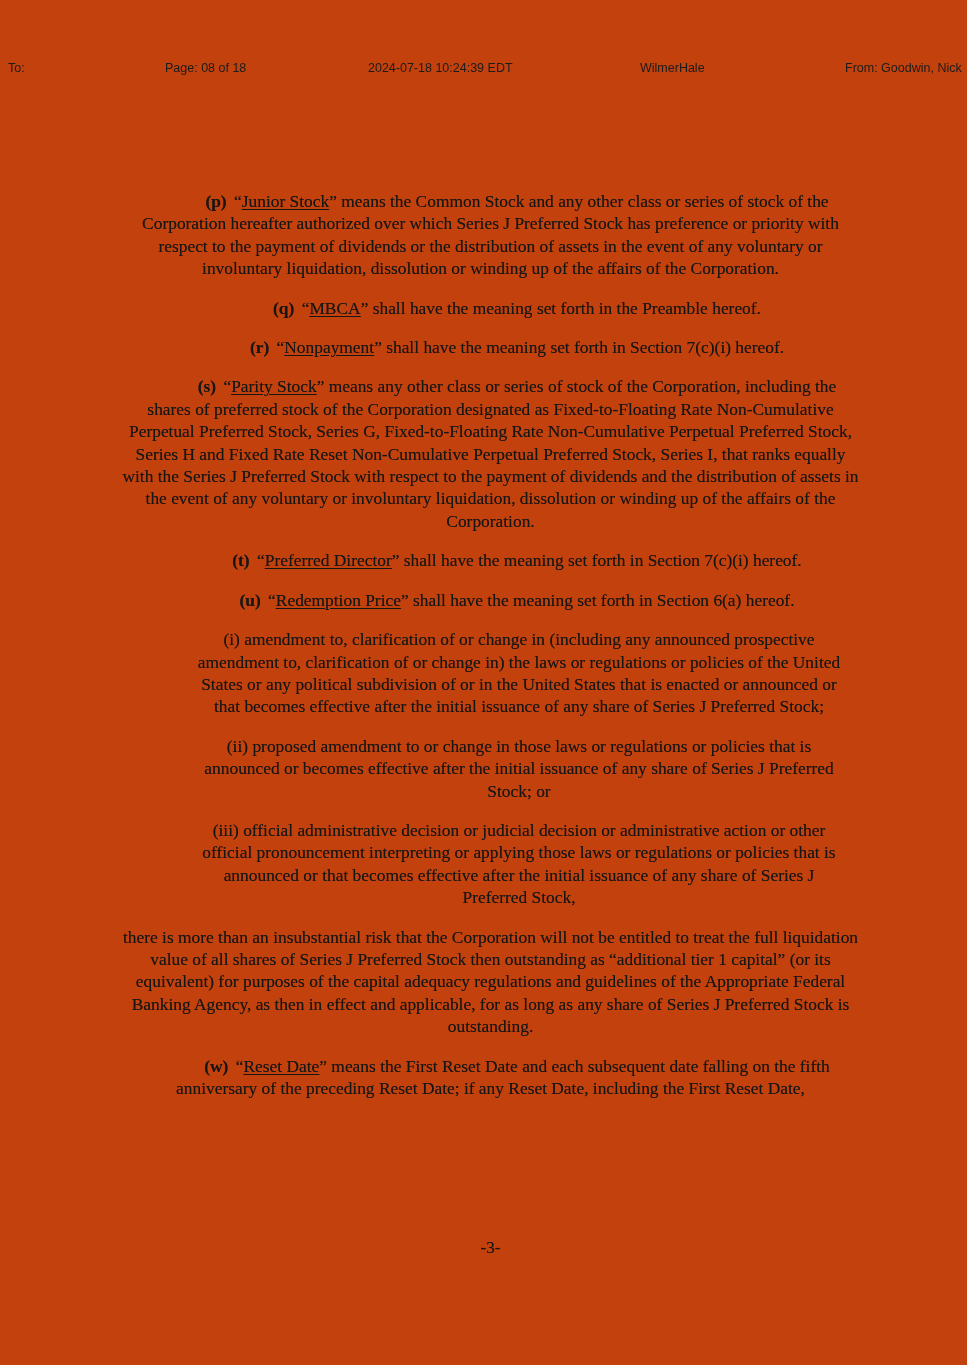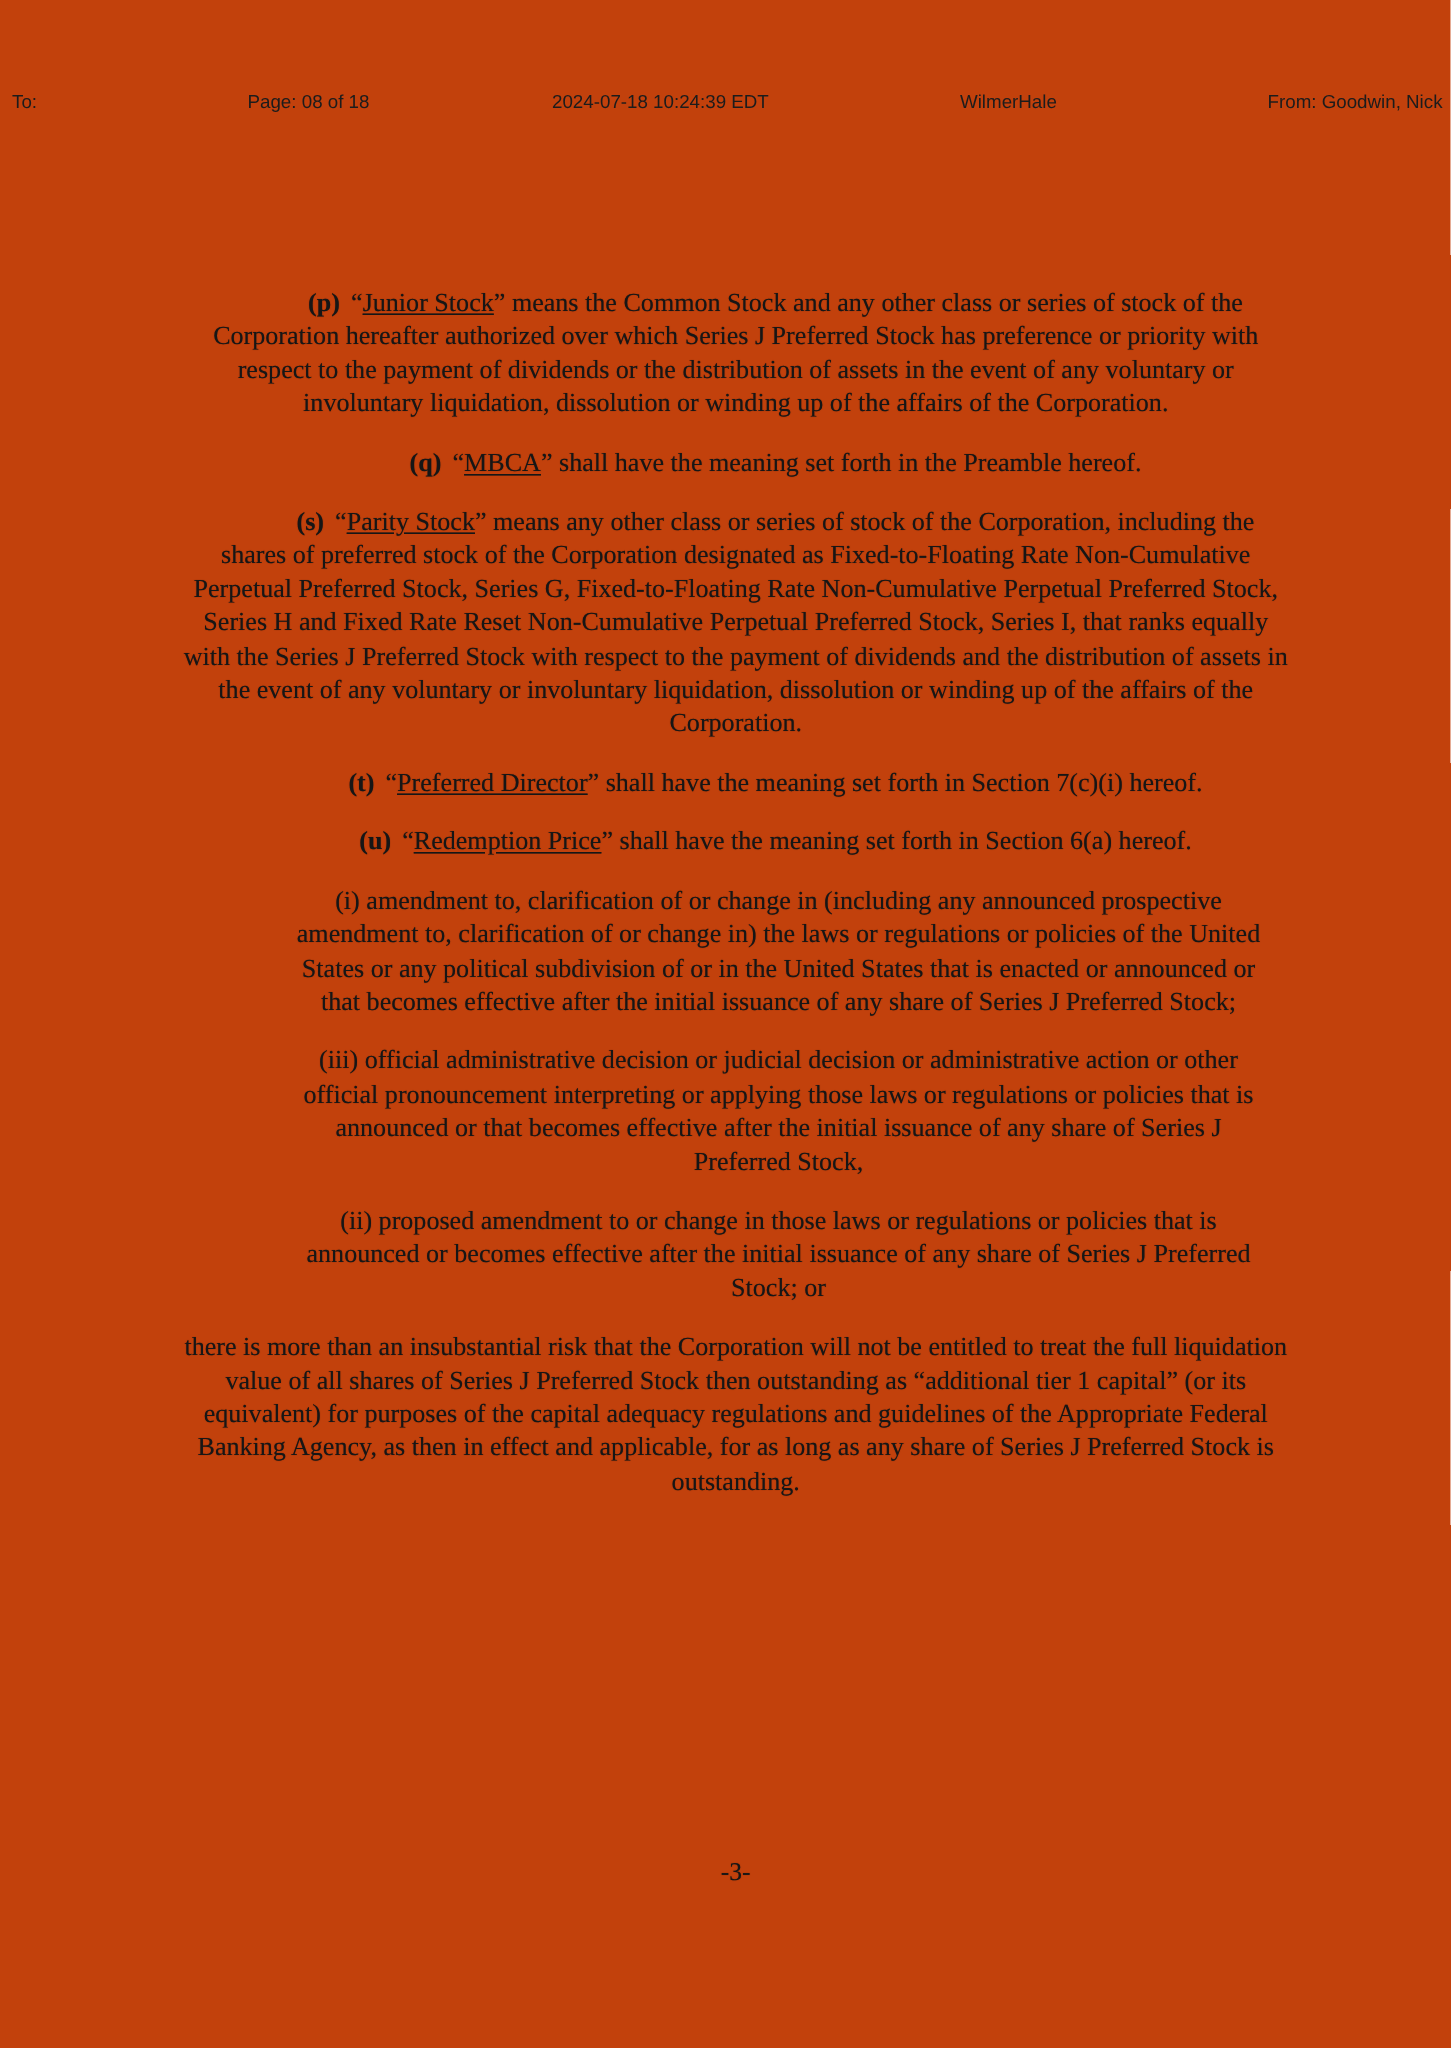--- a/index.html
+++ b/index.html
@@ -79,34 +79,36 @@
     <span class="fh fh-org">WilmerHale</span>
     <span class="fh fh-from">From: Goodwin, Nick</span>
   </div>
 
   <div class="doc-body">
 
     <p class="para def"><span class="lbl">(p)</span><span class="open"> “</span><span class="term">Junior Stock</span><span>” means the Common Stock and any other class or series of stock of the Corporation hereafter authorized over which Series J Preferred Stock has preference or priority with respect to the payment of dividends or the distribution of assets in the event of any voluntary or involuntary liquidation, dissolution or winding up of the affairs of the Corporation.</span></p>
 
     <p class="para def"><span class="lbl">(q)</span><span class="open"> “</span><span class="term">MBCA</span><span>” shall have the meaning set forth in the Preamble hereof.</span></p>
 
+    <p class="para def"><span class="lbl">(r)</span><span class="open"> “</span><span class="term">Nonpayment</span><span>” shall have the meaning set forth in Section 7(c)(i) hereof.</span></p>
 
     <p class="para def"><span class="lbl">(s)</span><span class="open"> “</span><span class="term">Parity Stock</span><span>” means any other class or series of stock of the Corporation, including the shares of preferred stock of the Corporation designated as Fixed-to-Floating Rate Non-Cumulative Perpetual Preferred Stock, Series G, Fixed-to-Floating Rate Non-Cumulative Perpetual Preferred Stock, Series H and Fixed Rate Reset Non-Cumulative Perpetual Preferred Stock, Series I, that ranks equally with the Series J Preferred Stock with respect to the payment of dividends and the distribution of assets in the event of any voluntary or involuntary liquidation, dissolution or winding up of the affairs of the Corporation.</span></p>
 
     <p class="para def"><span class="lbl">(t)</span><span class="open"> “</span><span class="term">Preferred Director</span><span>” shall have the meaning set forth in Section 7(c)(i) hereof.</span></p>
 
     <p class="para def"><span class="lbl">(u)</span><span class="open"> “</span><span class="term">Redemption Price</span><span>” shall have the meaning set forth in Section 6(a) hereof.</span></p>
 
 
     <p class="para sub"><span>(i) amendment to, clarification of or change in (including any announced prospective amendment to, clarification of or change in) the laws or regulations or policies of the United States or any political subdivision of or in the United States that is enacted or announced or that becomes effective after the initial issuance of any share of Series J Preferred Stock;</span></p>
 
+    <p class="para sub"><span>(ii) proposed amendment to or change in those laws or regulations or policies that is announced or becomes effective after the initial issuance of any share of Series J Preferred Stock; or</span></p>
+
     <p class="para sub"><span>(iii) official administrative decision or judicial decision or administrative action or other official pronouncement interpreting or applying those laws or regulations or policies that is announced or that becomes effective after the initial issuance of any share of Series J Preferred Stock,</span></p>
-
-    <p class="para sub"><span>(ii) proposed amendment to or change in those laws or regulations or policies that is announced or becomes effective after the initial issuance of any share of Series J Preferred Stock; or</span></p>
 
     <p class="para cont"><span>there is more than an insubstantial risk that the Corporation will not be entitled to treat the full liquidation value of all shares of Series J Preferred Stock then outstanding as “additional tier 1 capital” (or its equivalent) for purposes of the capital adequacy regulations and guidelines of the Appropriate Federal Banking Agency, as then in effect and applicable, for as long as any share of Series J Preferred Stock is outstanding.</span></p>
 
+    <p class="para def"><span class="lbl">(w)</span><span class="open"> “</span><span class="term">Reset Date</span><span>” means the First Reset Date and each subsequent date falling on the fifth anniversary of the preceding Reset Date; if any Reset Date, including the First Reset Date,</span></p>
 
   </div>
 
   <div class="page-footer">-3-</div>
 
 </div>
 
 </body></html>

